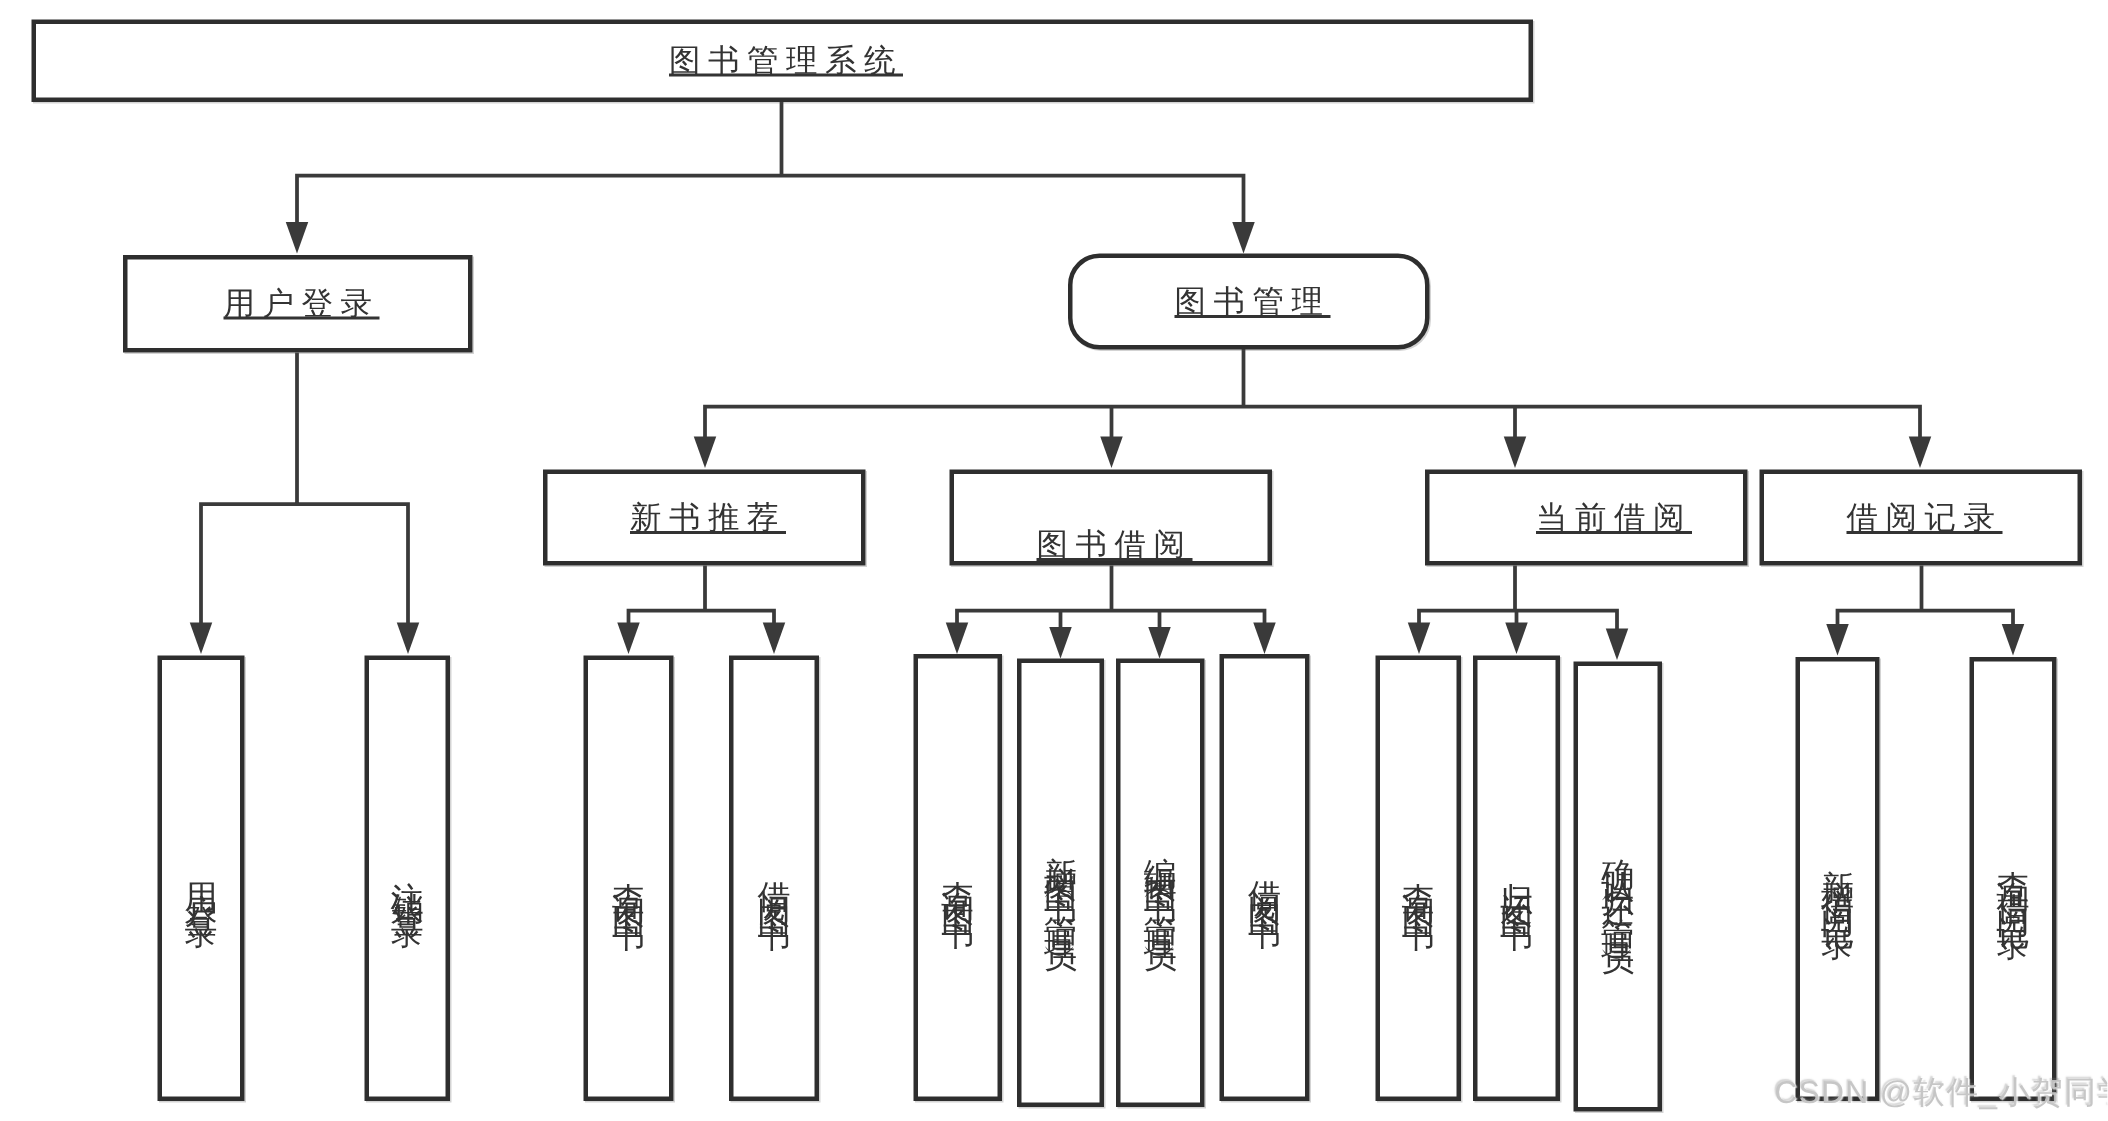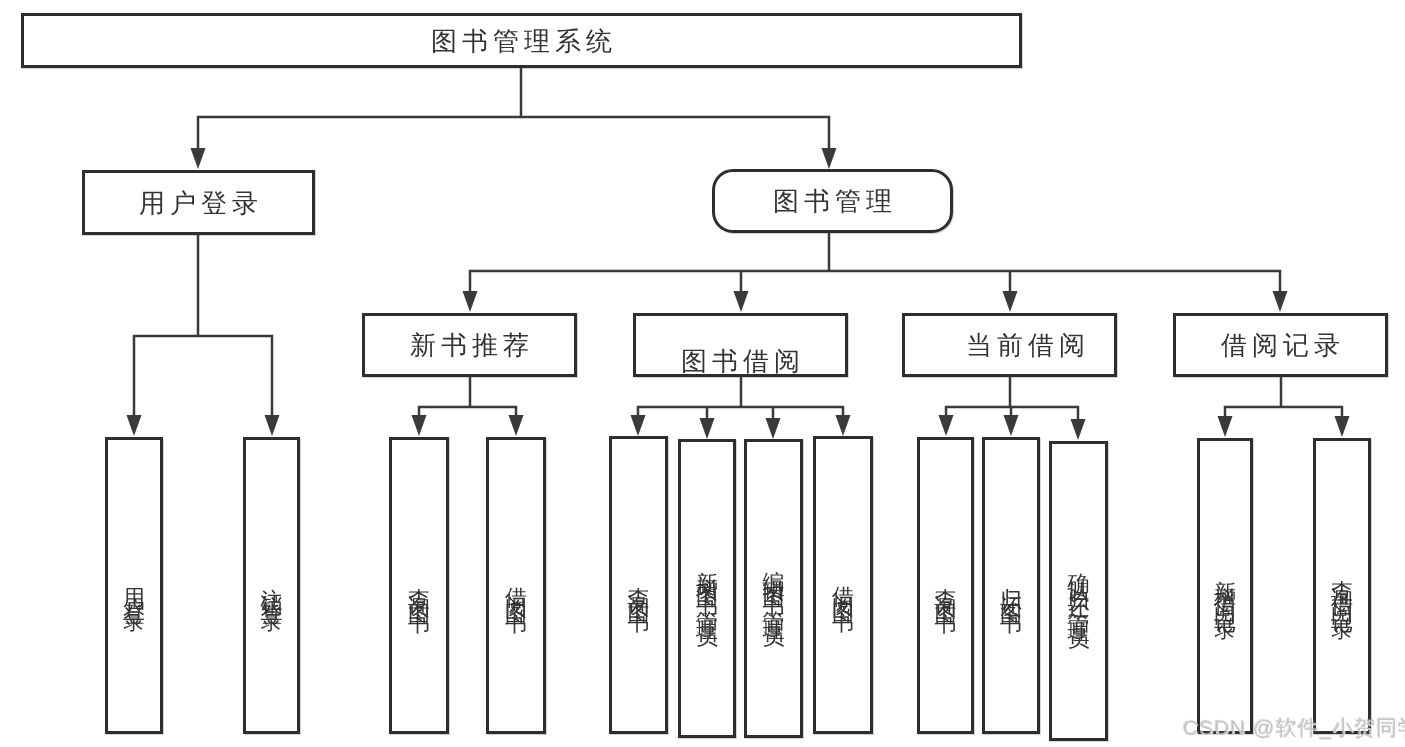--- a/index.html
+++ b/index.html
@@ -26,25 +26,26 @@
     box-sizing: border-box;
     background: #ffffff;
     border: 3px solid #2e2e2e;
     display: flex;
     align-items: center;
     justify-content: center;
     color: #333333;
     box-shadow: 1px 1px 0 rgba(80,80,80,0.25);
   }
   .hbox .label {
-    font-size: 26px;
+    font-size: 21px;
     letter-spacing: 5px;
     text-indent: 5px; 
     white-space: nowrap;
     line-height: 1;
+    text-decoration: underline;
   }
   .vbox .label {
     writing-mode: vertical-rl;
     text-orientation: mixed;
     font-size: 22px;
     letter-spacing: 8px;
     line-height: 1;
     white-space: nowrap;
   }
   #watermark {
@@ -114,21 +115,21 @@
   <div class="hbox" style="left:712px; top:169px; width:241px; height:64px;border-radius:21px;">
     <span class="label">图书管理</span>
   </div>
 
   <div class="hbox" style="left:362px; top:313px; width:215px; height:64px;">
     <span class="label">新书推荐</span>
   </div>
   <div class="hbox" style="left:633px; top:313px; width:215px; height:64px;align-items:flex-end;">
     <span class="label">图书借阅</span>
   </div>
-  <div class="hbox" style="left:902px; top:313px; width:215px; height:64px;padding-left:32px;">
+  <div class="hbox" style="left:950px; top:313px; width:215px; height:64px;padding-left:32px;">
     <span class="label">当前借阅</span>
   </div>
   <div class="hbox" style="left:1173px; top:313px; width:215px; height:64px;">
     <span class="label">借阅记录</span>
   </div>
 
   <div class="vbox" style="left:105px; top:437px; width:58px; height:297px;">
     <span class="label">用户登录</span>
   </div>
   <div class="vbox" style="left:243px; top:437px; width:57px; height:297px;">

